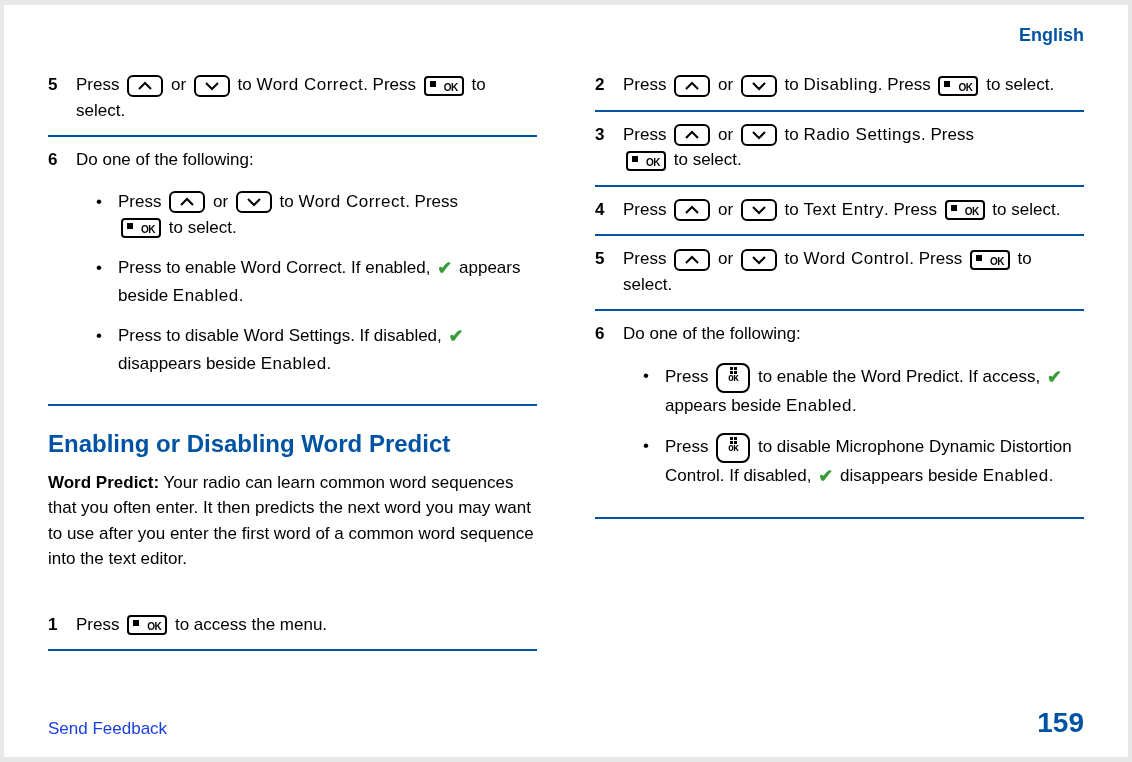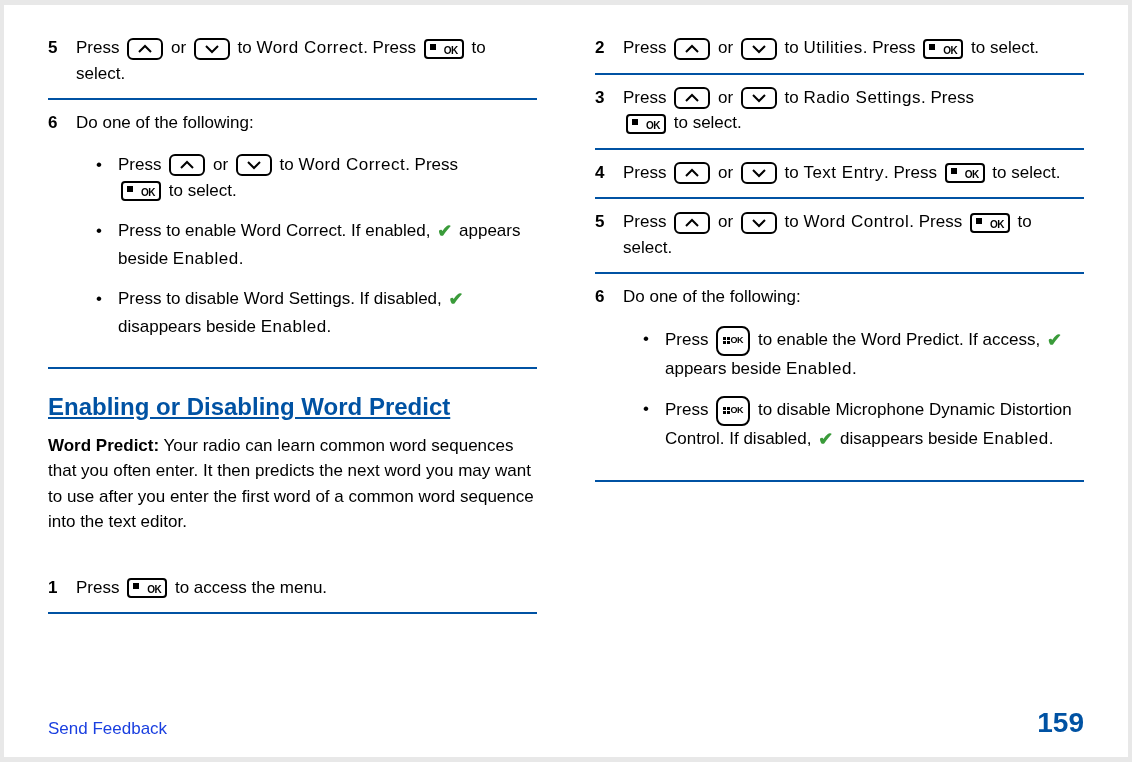--- a/index.html
+++ b/index.html
@@ -64,21 +64,20 @@
   .bullet-mark { min-width: 8px; }
   .mono {
     font-family: Liberation Sans, sans-serif;
     letter-spacing: 0.5px;
   }
   .section-heading {
     color: #0052a3;
     font-weight: bold;
     font-size: 24px;
     margin: 24px 0 12px 0;
-    text-decoration: underline;
   }
   .body-para {
     font-size: 17px;
     line-height: 1.5;
     margin-bottom: 30px;
   }
   .key {
     display: inline-block;
     vertical-align: middle;
     border: 2px solid #000;
@@ -110,24 +109,25 @@
     font-size: 10px;
     font-weight: bold;
     font-family: Arial, sans-serif;
     letter-spacing: -0.5px;
   }
   .key-ok-lg {
     border-radius: 8px;
     min-width: 34px;
     height: 30px;
     display: inline-flex;
+    flex-direction: column;
     align-items: center;
-    justify-content: center;
     line-height: 1;
     padding: 2px;
+    font-family: Liberation Mono, monospace;
   }
   .key-ok-lg .grid {
     display: grid;
     grid-template-columns: 3px 3px;
     grid-template-rows: 3px 3px;
     gap: 1px;
     margin-bottom: 1px;
   }
   .key-ok-lg .grid span { background: #000; }
   .key-ok-lg .ok-txt {
@@ -160,20 +160,21 @@
     gap: 22px;
   }
   .send-link { color: #1a3fe0; }
   .page-num { color: #0052a3; font-weight: bold; font-size: 28px; }
   b { font-weight: bold; }
 </style>
 </head>
 <body>
 
 <div class="page">
+  <div class="header-lang">English</div>
 
   <div class="columns">
 
     <div class="col">
 
       <div class="step">
         <div class="step-num">5</div>
         <div class="step-body">
           <span>Press </span>
           <span class="key key-up"><svg width="16" height="10">
@@ -257,21 +258,21 @@
         <div class="step-body">
           <span>Press </span>
           <span class="key key-up"><svg width="16" height="10">
                 <path d="M2 8 L8 2 L14 8" fill="none" stroke="#000" stroke-width="2"></path>
               </svg></span>
           <span> or </span>
           <span class="key key-dn"><svg width="16" height="10">
                 <path d="M2 2 L8 8 L14 2" fill="none" stroke="#000" stroke-width="2"></path>
               </svg></span>
           <span> to </span>
-          <span class="mono">Utilities</span><span>. Press </span>
+          <span class="mono">Disabling</span><span>. Press </span>
           <span class="key key-ok"></span>
           <span> to select.</span>
         </div>
       </div>
 
       <div class="step">
         <div class="step-num">3</div>
         <div class="step-body">
           <span>Press </span>
           <span class="key key-up"><svg width="16" height="10">

